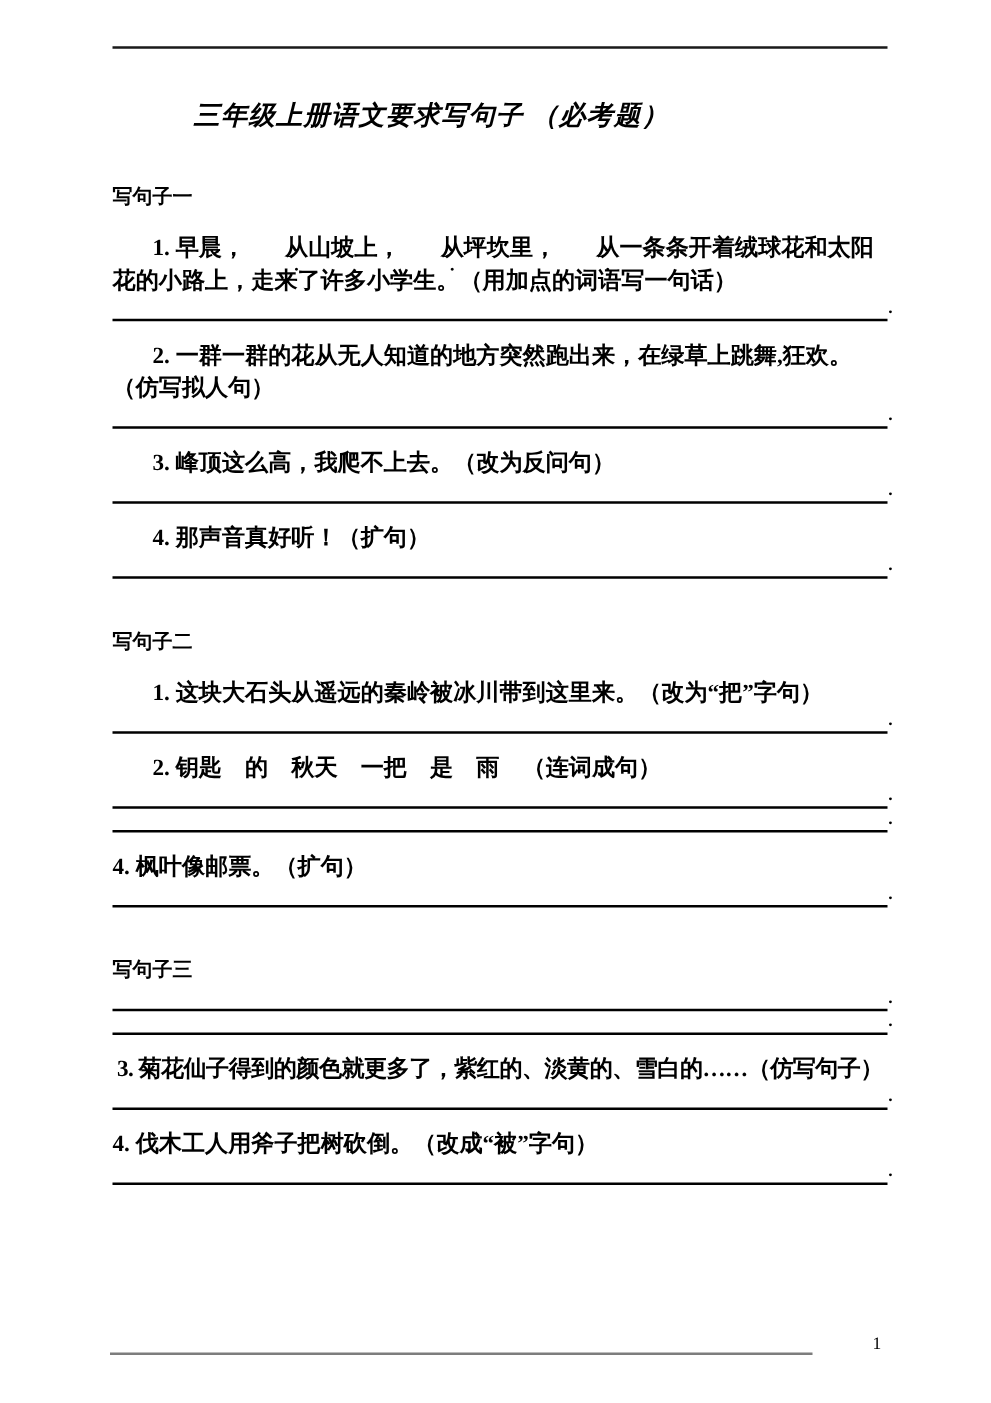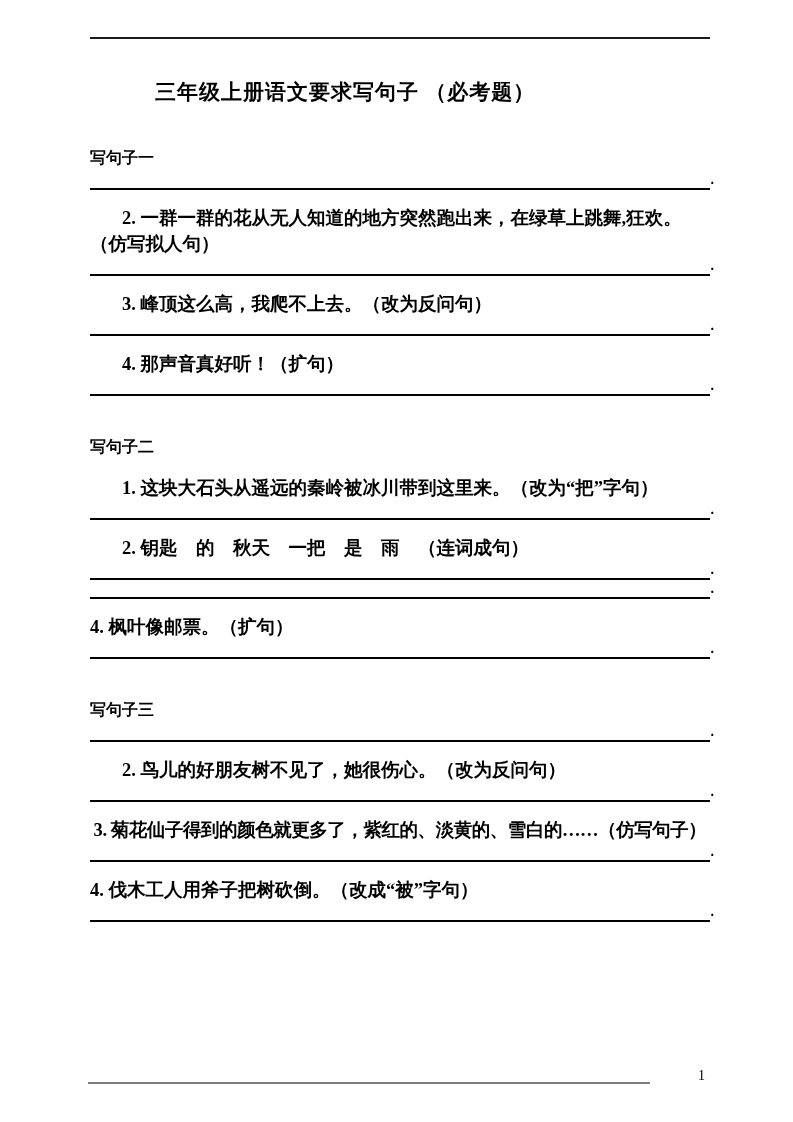--- a/index.html
+++ b/index.html
@@ -16,20 +16,21 @@
     overflow: hidden;
   }
   .header-rule { border-bottom: 2px solid #1a1a1a; height: 0; }
   .title {
     font-size: 21px;
     line-height: 30px;
     text-align: center;
     font-weight: bold;
     margin: 38px 110px 0 0;
     letter-spacing: 1px;
+    font-style: italic;
   }
   .heading { font-size: 16px; line-height: 26px; margin: 38px 0 0 0; font-weight: bold; }
   .item-text {
     font-size: 18.5px;
     line-height: 26px;
     margin: 15px 0 0 0;
     text-indent: 32px;
     white-space: pre-wrap;
     word-break: break-all;
   }
@@ -77,20 +78,21 @@
 
 <div class="page">
 
   <div class="header-rule"></div>
 
   <h1 class="title">三年级上册语文要求写句子 （必考题）</h1>
 
   <section>
     <h2 class="heading">写句子一</h2>
 
+    <p class="item-text"><span>1. 早晨，</span><span class="dotted">从</span><span>山坡上，</span><span class="dotted">从</span><span>坪坎里，</span><span class="dotted">从</span><span>一条条开着绒球花和太阳花的小路上，走来了许多小学生。（用加点的词语写一句话）</span></p>
     <div class="blank">
         <span class="period">.</span>
       </div>
 
     <p class="item-text">2. 一群一群的花从无人知道的地方突然跑出来，在绿草上跳舞,狂欢。（仿写拟人句）</p>
     <div class="blank">
         <span class="period">.</span>
       </div>
 
     <p class="item-text">3. 峰顶这么高，我爬不上去。（改为反问句）</p>
@@ -127,21 +129,20 @@
       </div>
   </section>
 
   <section>
     <h2 class="heading">写句子三</h2>
 
     <div class="blank">
         <span class="period">.</span>
       </div>
 
-    <p class="item-text">2. 鸟儿的好朋友树不见了，她很伤心。（改为反问句）</p>
     <div class="blank">
         <span class="period">.</span>
       </div>
 
     <p class="item-text flush tight">3. 菊花仙子得到的颜色就更多了，紫红的、淡黄的、雪白的……（仿写句子）</p>
     <div class="blank">
         <span class="period">.</span>
       </div>
 
     <p class="item-text flush">4. 伐木工人用斧子把树砍倒。（改成“被”字句）</p>

